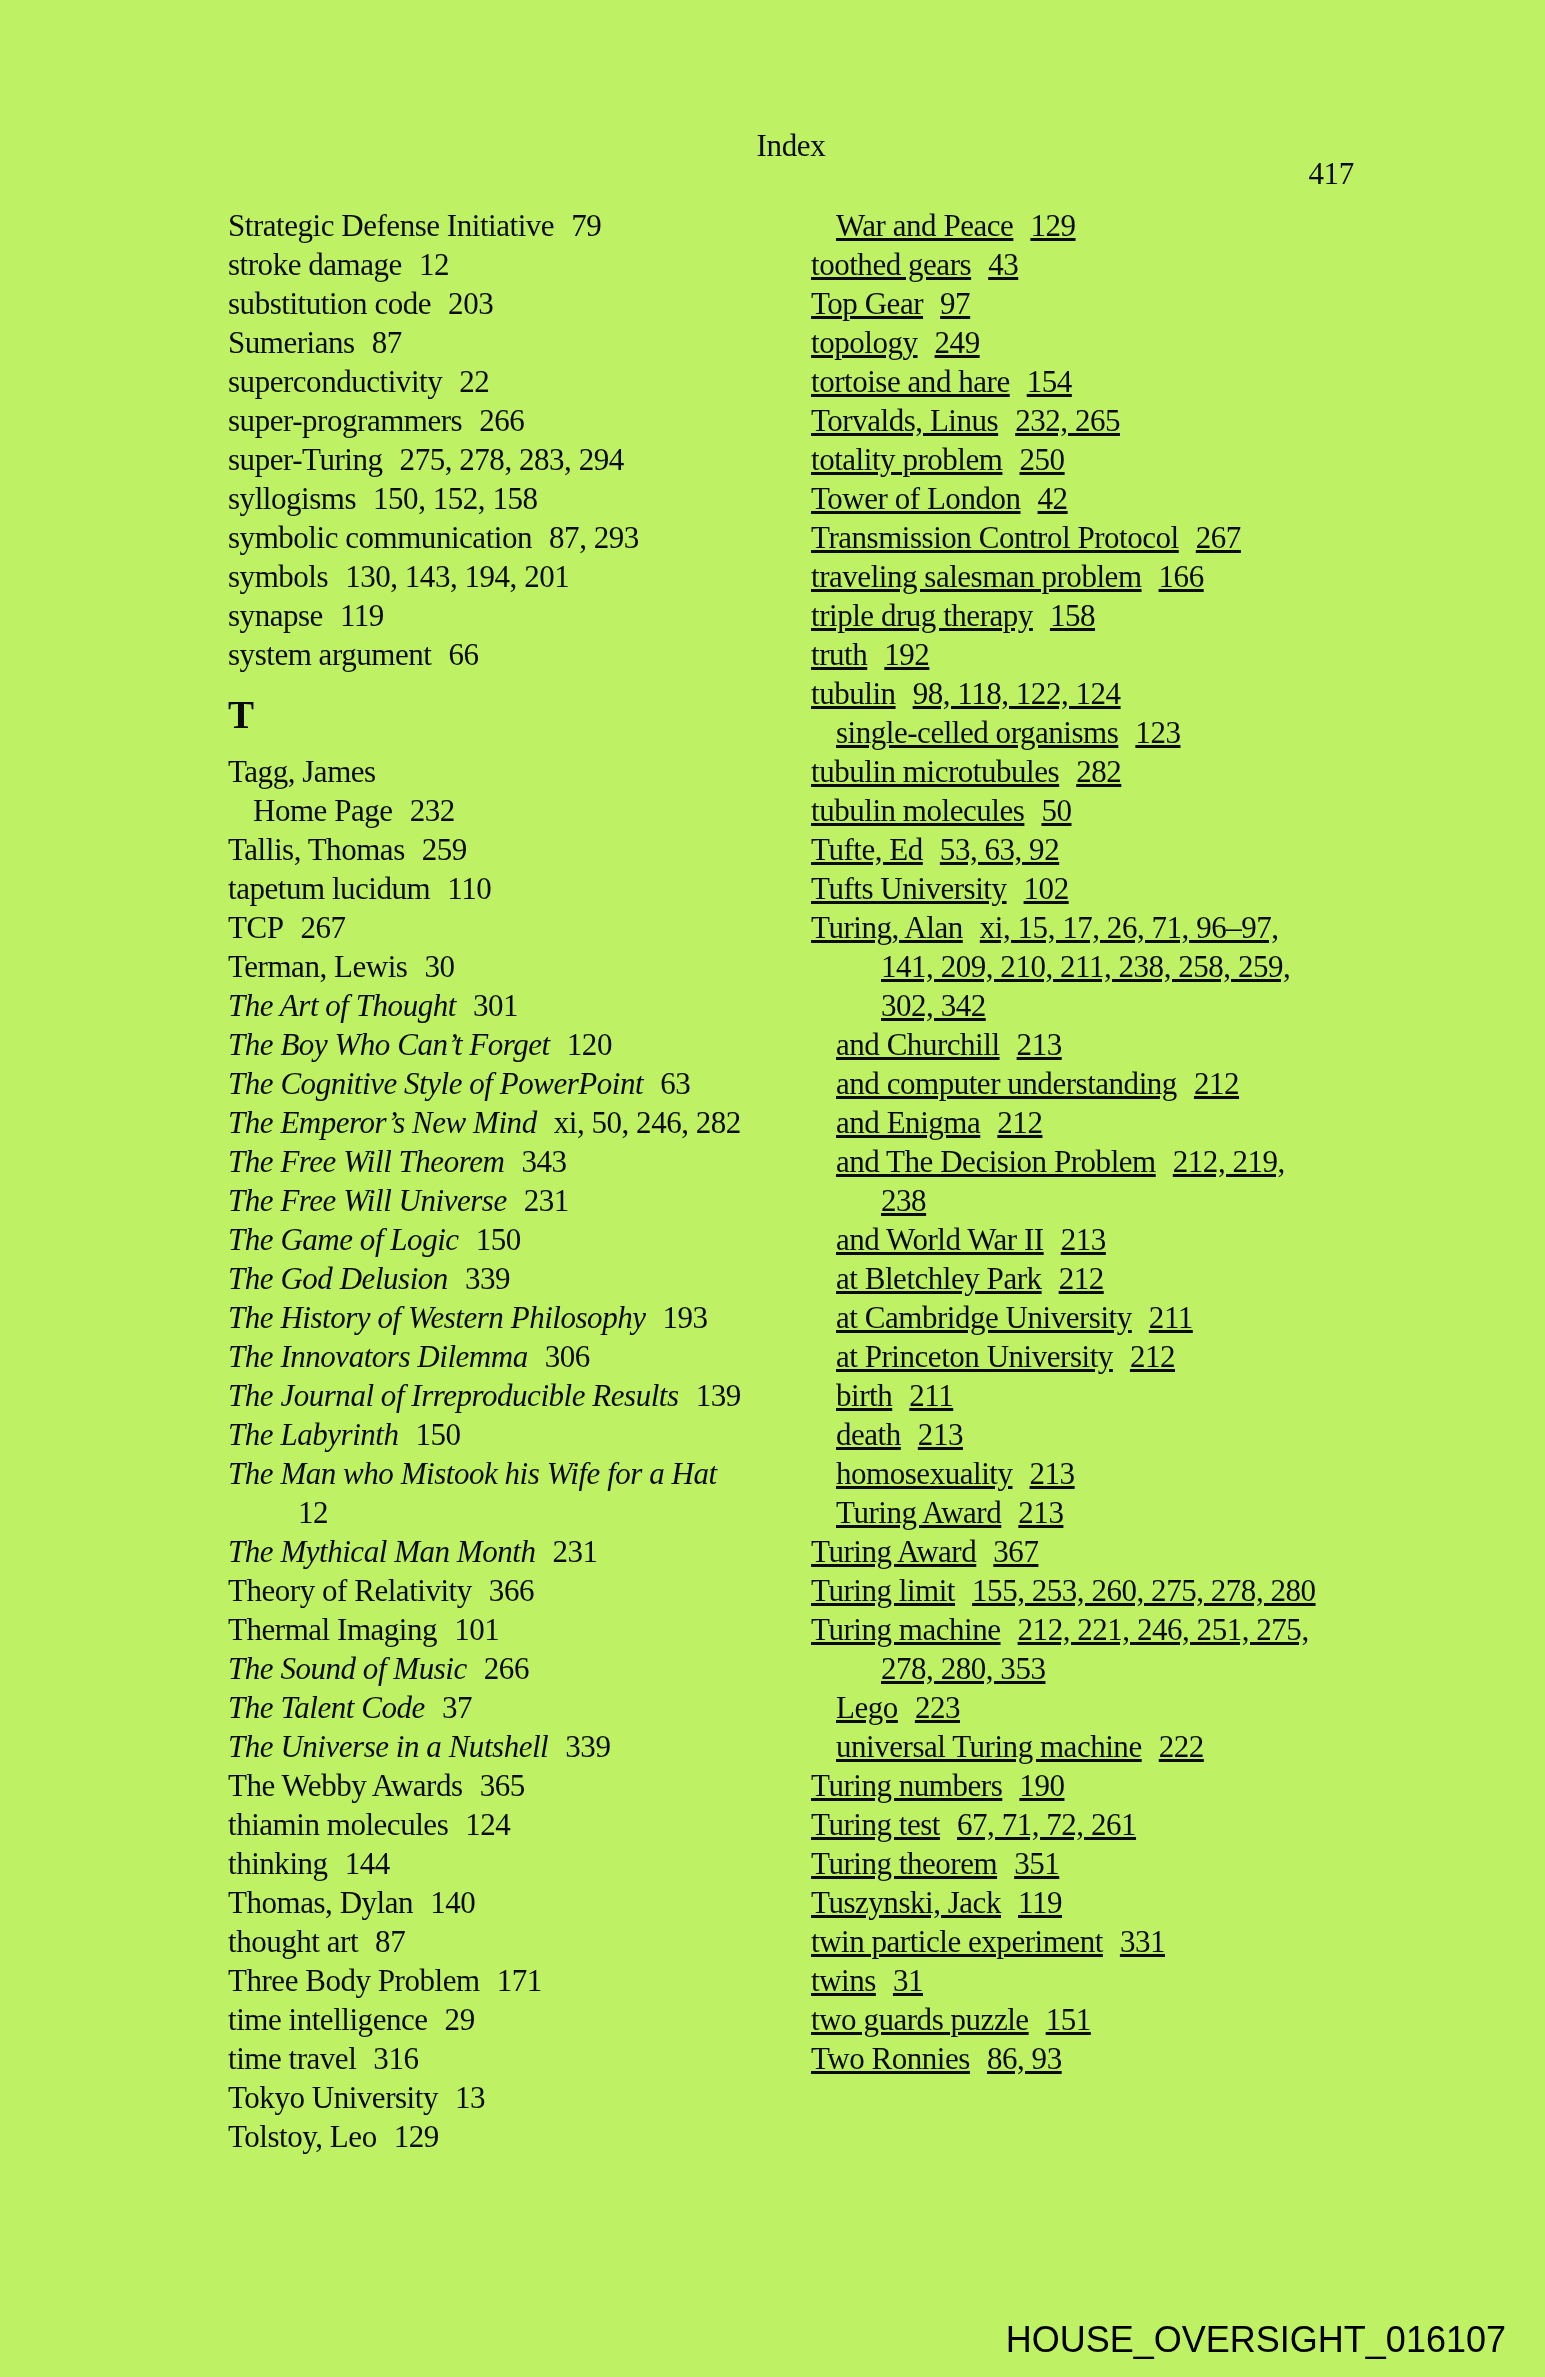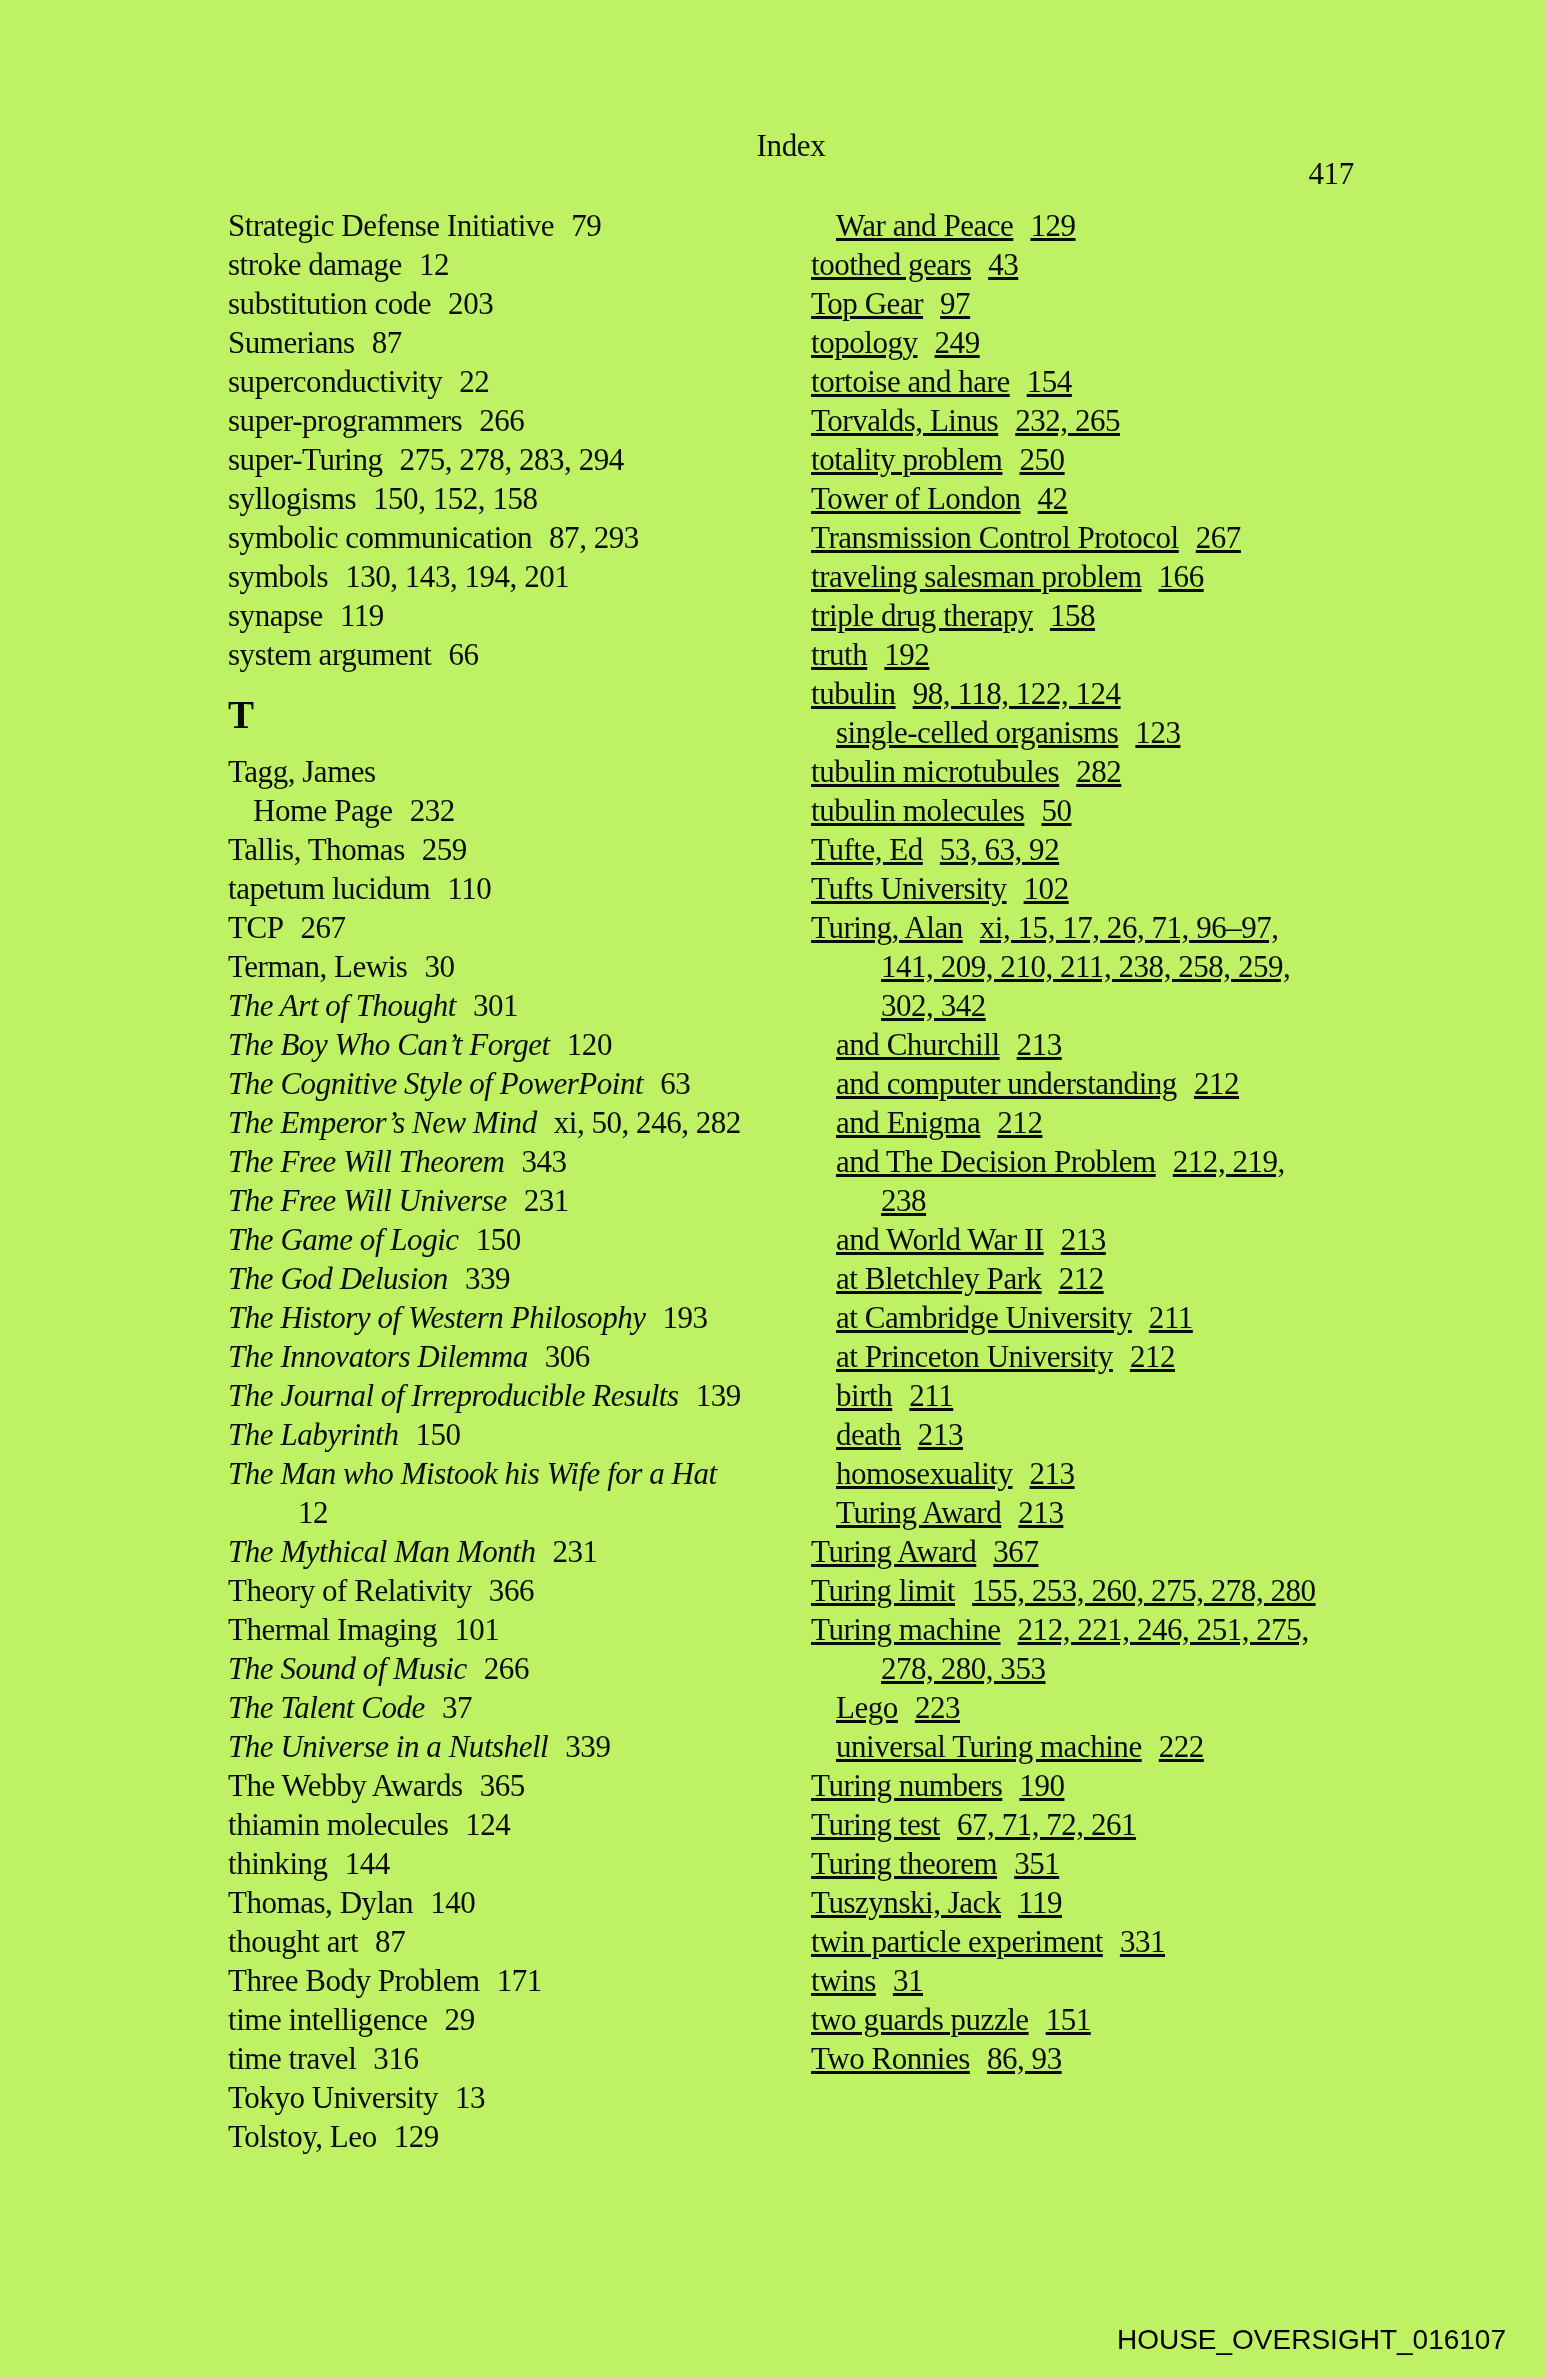--- a/index.html
+++ b/index.html
@@ -53,21 +53,21 @@
     font-weight: bold;
     font-size: 39px;
     line-height: 43px;
     margin: 19px 0 15.5px 0;
   }
   
   .page-footer {
     position: absolute;
     right: 39px; bottom: 15.5px;
     font-family: "Liberation Sans", sans-serif;
-    font-size: 28px;
+    font-size: 36px;
     line-height: 45px;
     color: #000;
   }
 </style>
 </head>
 <body>
 
 <div class="page">
 
   <div class="header-row">

